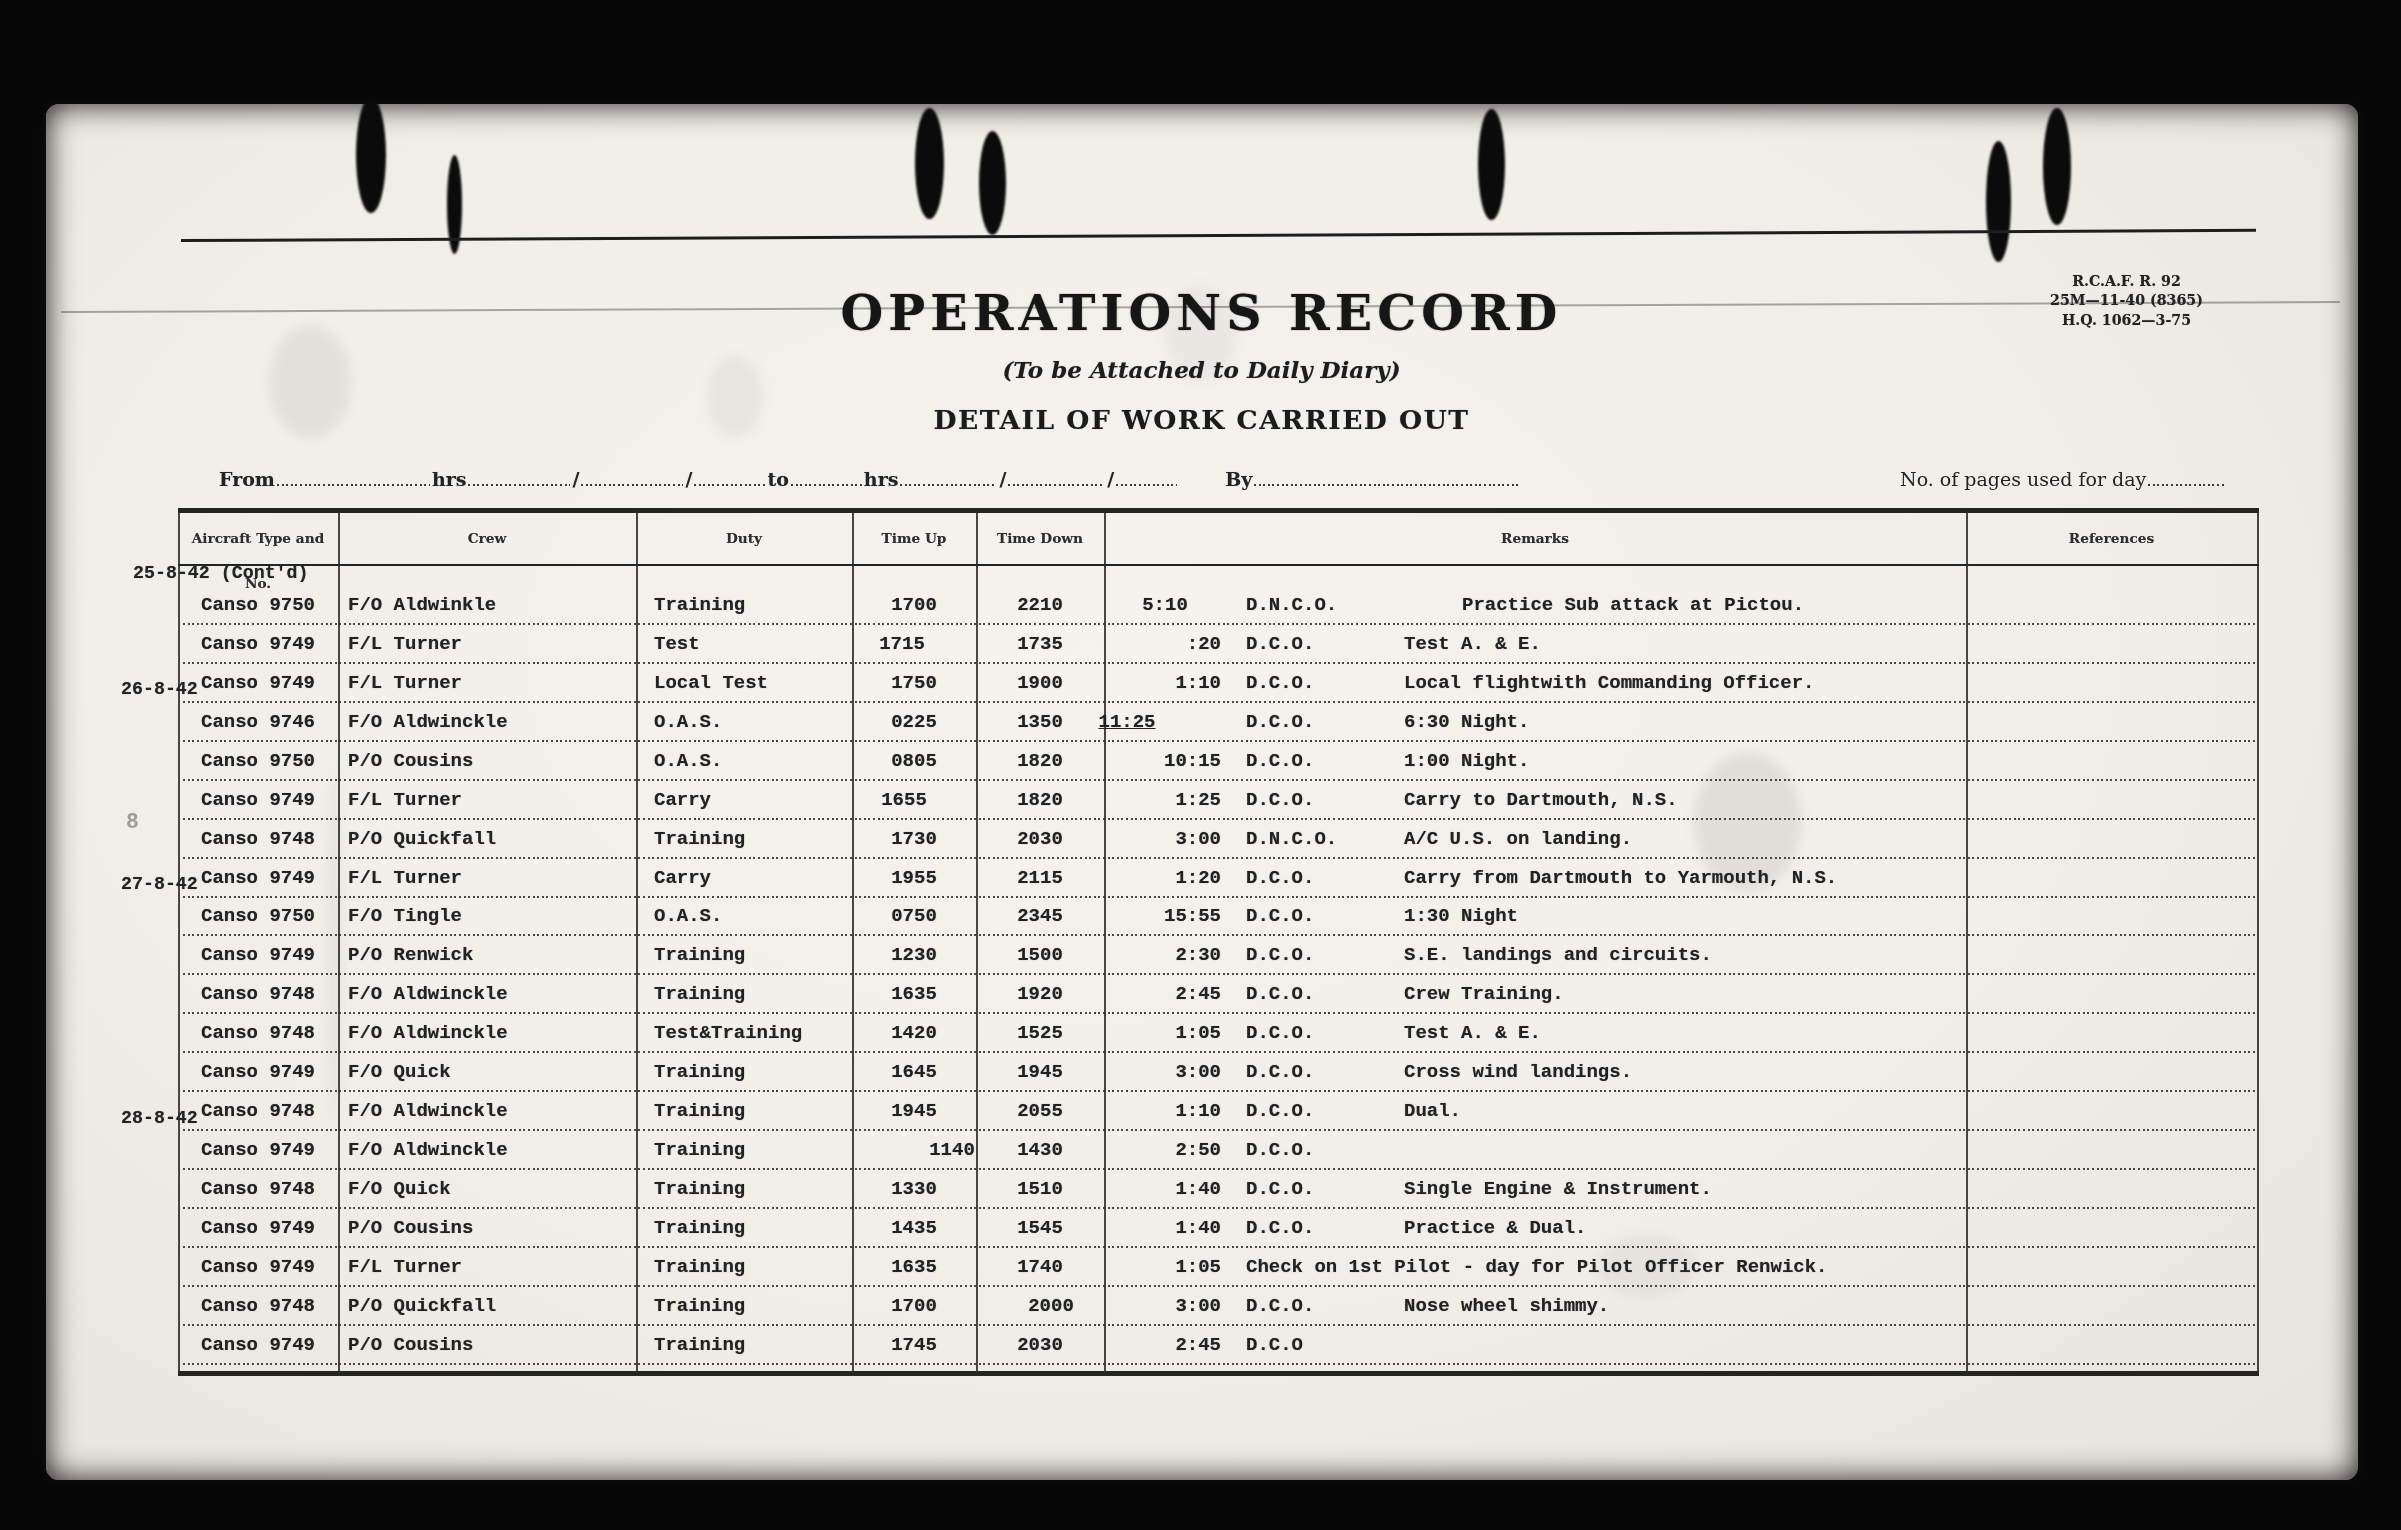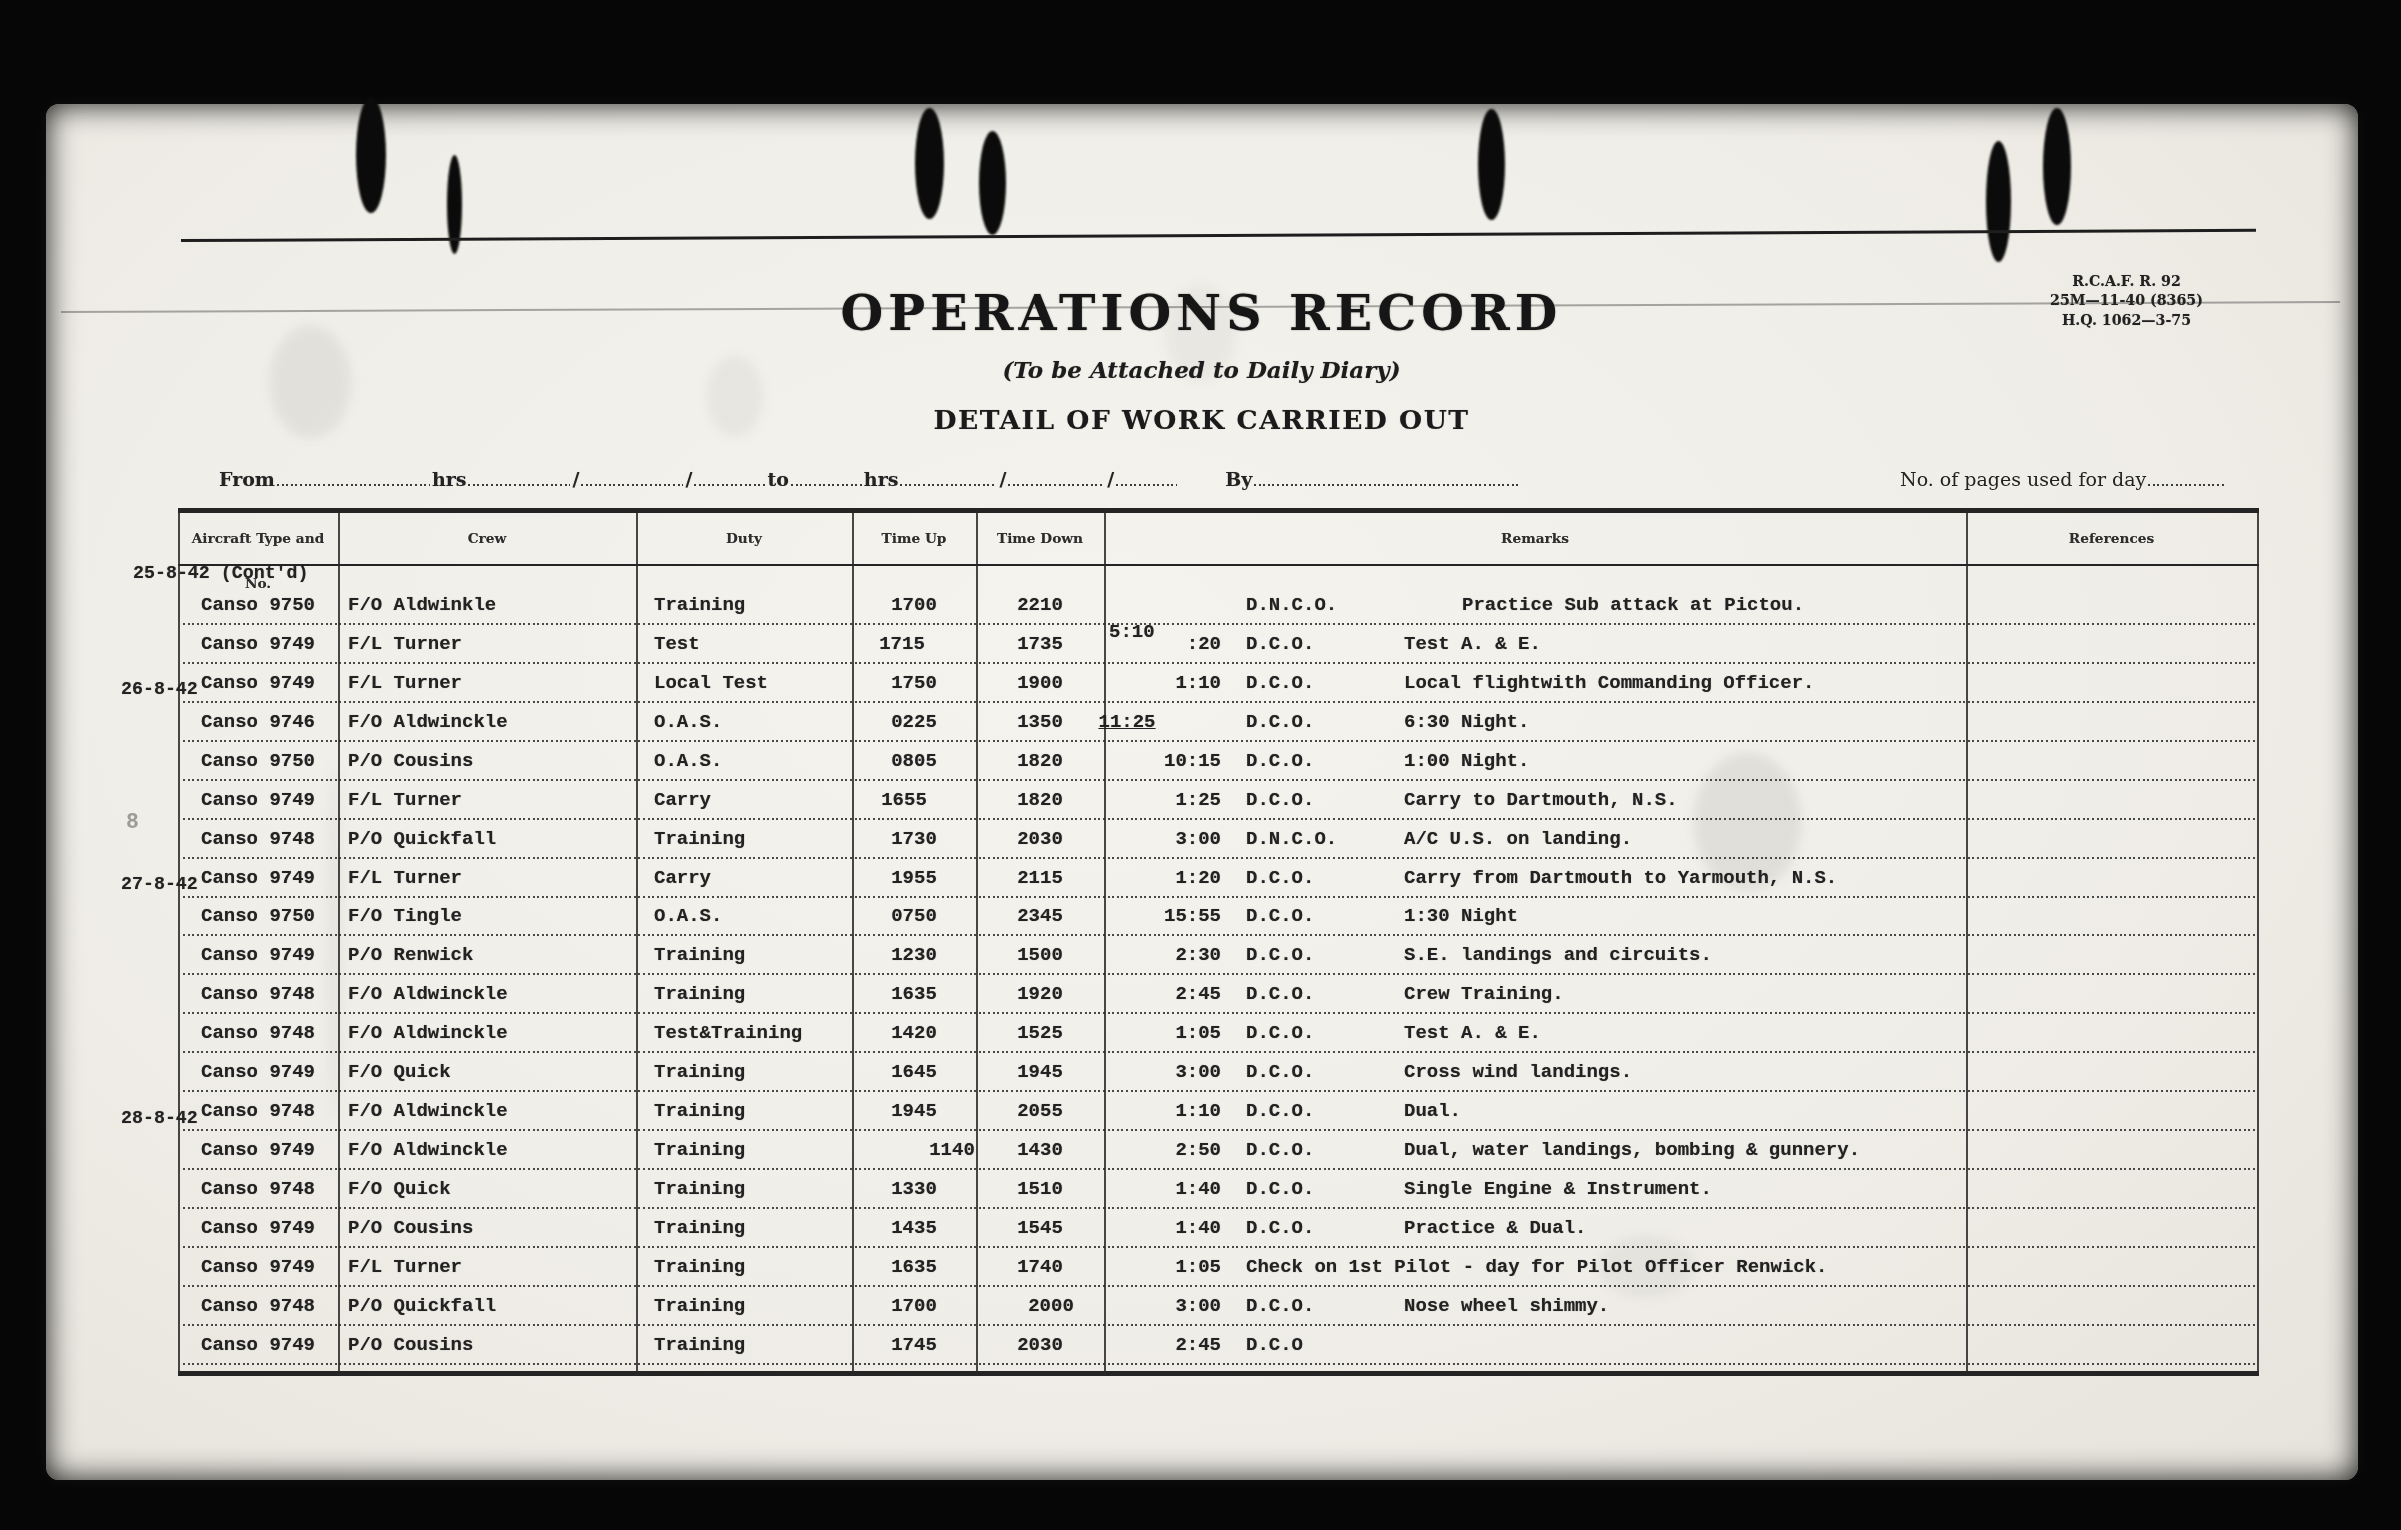--- a/index.html
+++ b/index.html
@@ -163,21 +163,21 @@
 <div class="colhead" style="left:1966px;width:291px;">References</div>
 
 <div id="rows-host">
     <div class="section-label" style="left: 133px; top: 563px;">25-8-42 (Cont'd)</div>
     <div class="row" style="top: 586px;">
       <span class="cell" style="left: 18px;">Canso 9750</span>
       <span class="cell" style="left: 165px;">F/O Aldwinkle</span>
       <span class="cell" style="left: 471px;">Training</span>
       <span class="cell" style="left: 669px; width: 124px; text-align: center;">1700</span>
       <span class="cell" style="left: 793px; width: 128px; text-align: center;">2210</span>
-      <span class="cell" style="left: 926px; width: 112px; text-align: left; margin-top: 27px;">5:10</span>
+      <span class="cell" style="left: 926px; width: 112px; text-align: center;">5:10</span>
       <span class="cell" style="left: 1063px;">D.N.C.O.</span>
       <span class="cell" style="left: 1279px;">Practice Sub attack at Pictou.</span>
       <div class="rowdots"></div>
     </div>
     <div class="row" style="top: 625px;">
       <span class="cell" style="left: 18px;">Canso 9749</span>
       <span class="cell" style="left: 165px;">F/L Turner</span>
       <span class="cell" style="left: 471px;">Test</span>
       <span class="cell" style="left: 669px; width: 100px; text-align: center;">1715</span>
       <span class="cell" style="left: 793px; width: 128px; text-align: center;">1735</span>
@@ -322,21 +322,20 @@
     </div>
     <div class="section-label" style="left: 121px; top: 1108px;">28-8-42</div>
     <div class="row" style="top: 1131px;">
       <span class="cell" style="left: 18px;">Canso 9749</span>
       <span class="cell" style="left: 165px;">F/O Aldwinckle</span>
       <span class="cell" style="left: 471px;">Training</span>
       <span class="cell" style="left: 669px; width: 124px; text-align: center; padding-left: 38px;">1140</span>
       <span class="cell" style="left: 793px; width: 128px; text-align: center;">1430</span>
       <span class="cell" style="left: 926px; width: 112px; text-align: right;">2:50</span>
       <span class="cell" style="left: 1063px;">D.C.O.</span>
-      <span class="cell" style="left: 1221px;">Dual, water landings, bombing &amp; gunnery.</span>
       <div class="rowdots"></div>
     </div>
     <div class="row" style="top: 1170px;">
       <span class="cell" style="left: 18px;">Canso 9748</span>
       <span class="cell" style="left: 165px;">F/O Quick</span>
       <span class="cell" style="left: 471px;">Training</span>
       <span class="cell" style="left: 669px; width: 124px; text-align: center;">1330</span>
       <span class="cell" style="left: 793px; width: 128px; text-align: center;">1510</span>
       <span class="cell" style="left: 926px; width: 112px; text-align: right;">1:40</span>
       <span class="cell" style="left: 1063px;">D.C.O.</span>

